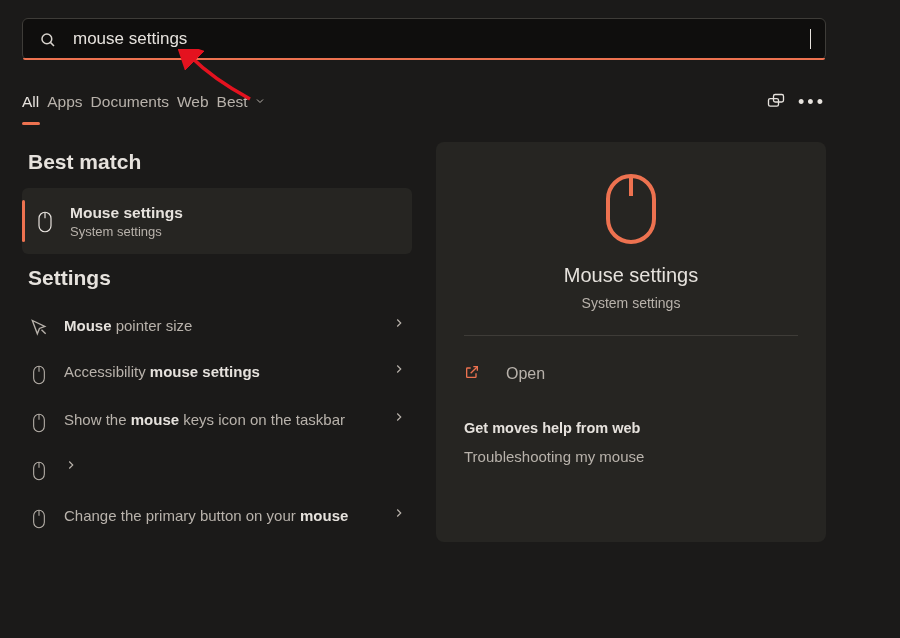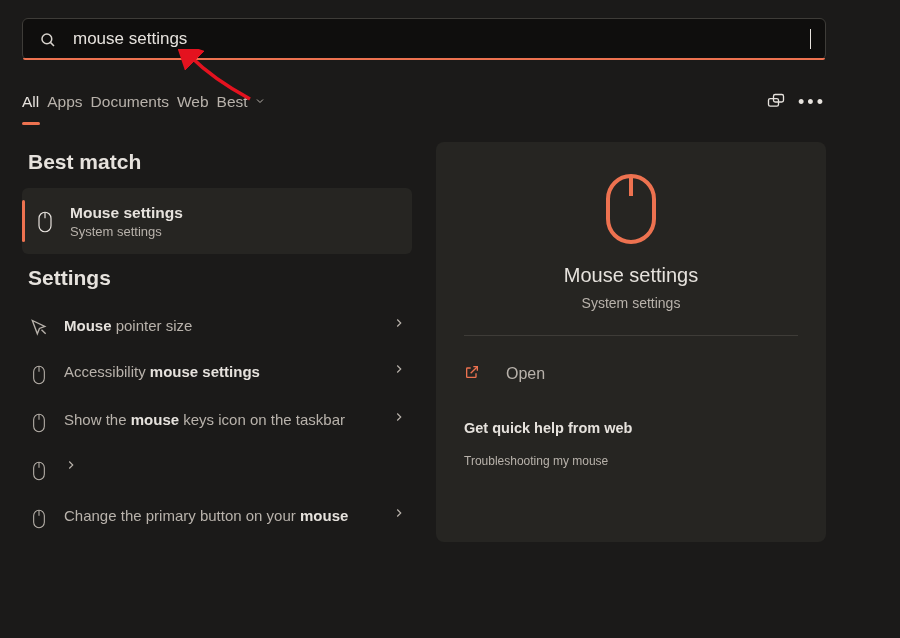--- a/index.html
+++ b/index.html
@@ -57,21 +57,21 @@
 
   
   .right{flex:1;background:var(--panel);border-radius:8px;padding:30px 28px 28px 28px;display:flex;flex-direction:column;align-items:stretch;}
   .hero{display:flex;flex-direction:column;align-items:center;gap:14px;padding-bottom:24px;border-bottom:1px solid var(--border);}
   .hero-title{font-size:20px;color:var(--text);}
   .hero-sub{font-size:14px;color:var(--text-dim);margin-top:-6px;}
 
   .open-row{display:flex;align-items:center;gap:26px;color:var(--text-dim);font-size:16px;margin-top:28px;cursor:pointer;}
   .open-row .icon-box{color:var(--accent);}
   .web-heading{font-size:14.5px;color:var(--text);margin-top:36px;font-weight:600;}
-  .web-link{font-size:12px;color:var(--text-dim);margin-top:18px;cursor:pointer;}
+  .web-link{font-size:15px;color:var(--text-dim);margin-top:12px;cursor:pointer;}
 
 </style>
 </head>
 <body>
 
 <div class="root">
 
   <div class="search-wrap">
     <span class="icon-slot">
       <svg width="18" height="18" viewBox="0 0 24 24" fill="none" stroke="#d7d2cc" stroke-width="2">
@@ -230,18 +230,18 @@
         <span class="icon-box">
           <svg width="16" height="16" viewBox="0 0 24 24" fill="none" stroke="#ed7250" stroke-width="2">
               <path d="M14 4h6v6"></path>
               <path d="M20 4L10 14"></path>
               <path d="M18 14v5a1 1 0 0 1-1 1H5a1 1 0 0 1-1-1V7a1 1 0 0 1 1-1h5"></path>
             </svg>
         </span>
         <span>Open</span>
       </div>
 
-      <div class="web-heading">Get quick help from web</div>
+      <div class="web-heading">Get moves help from web</div>
       <div class="web-link">Troubleshooting my mouse</div>
     </div>
 
   </div>
 </div>
 
 </body></html>

